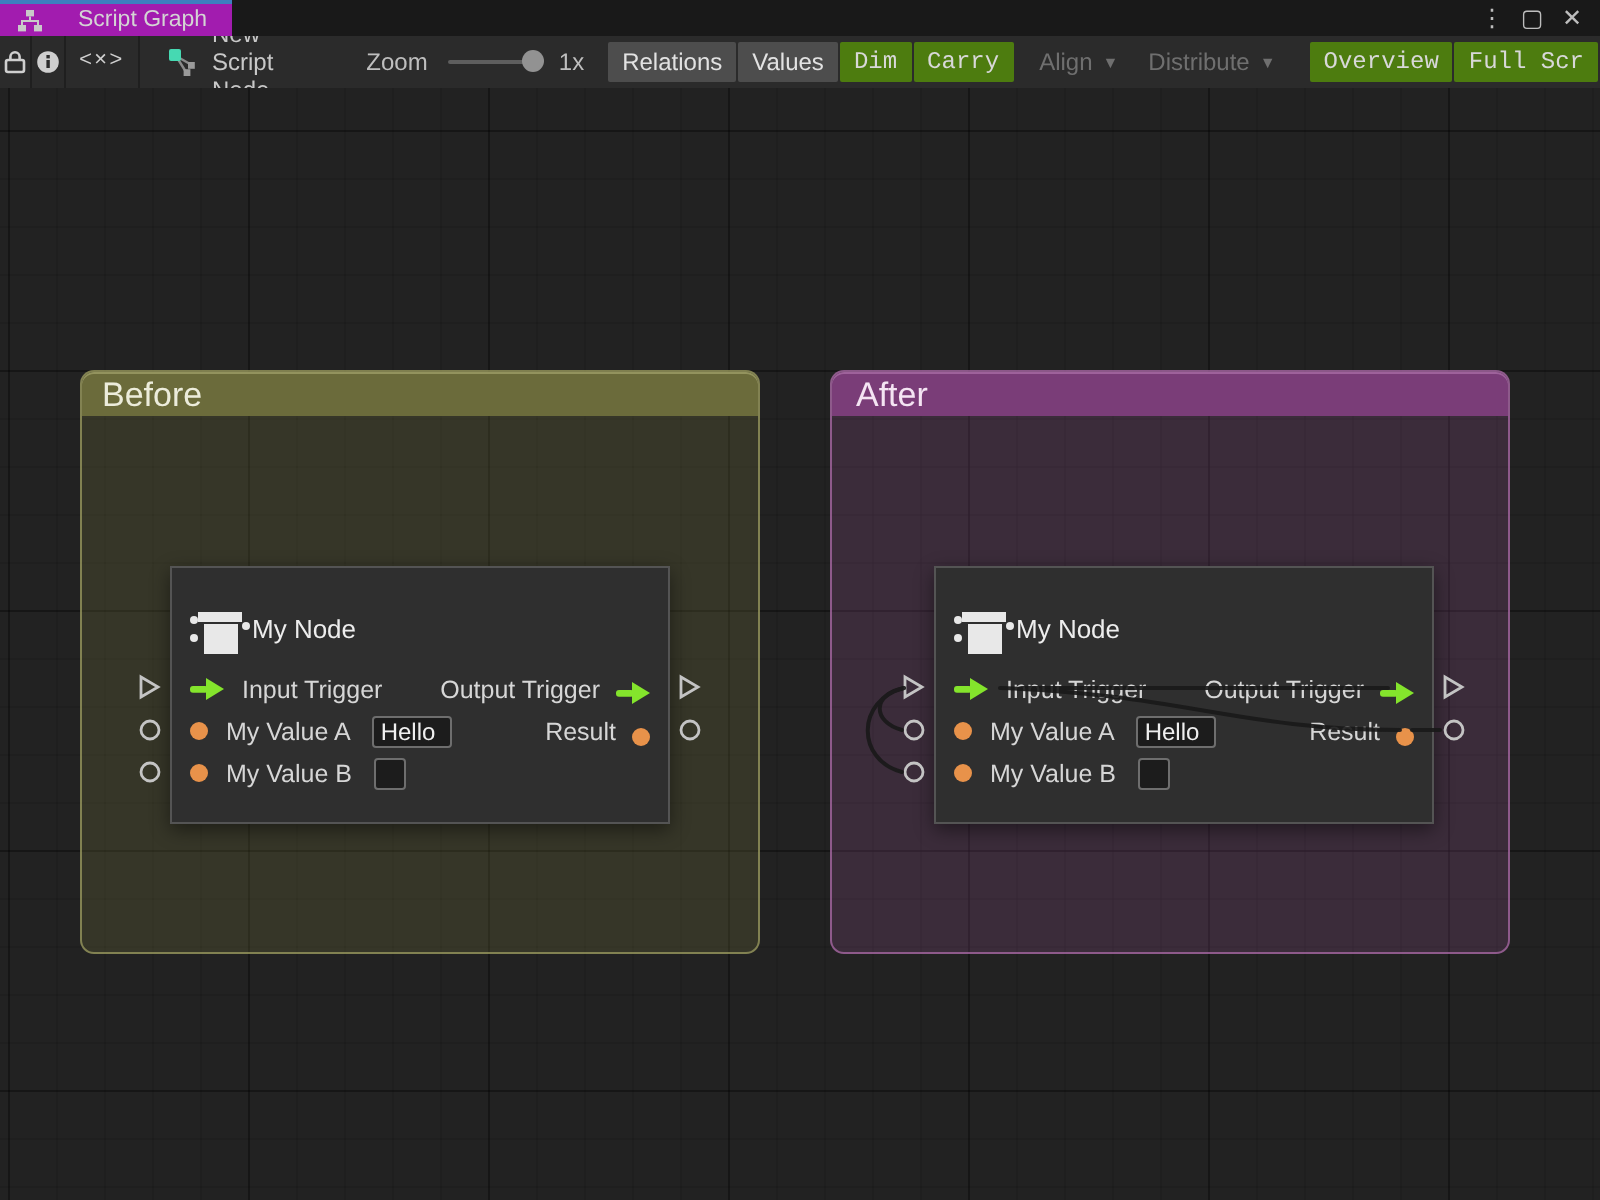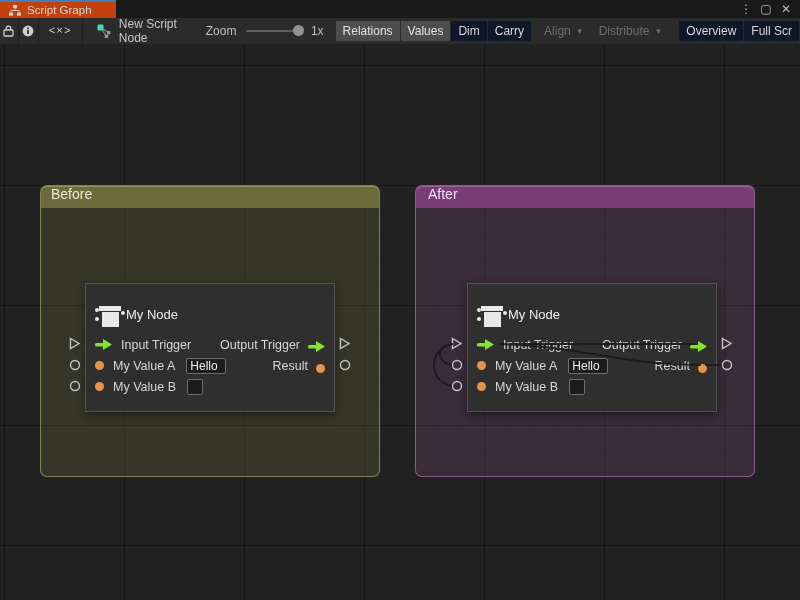--- a/index.html
+++ b/index.html
@@ -3,58 +3,58 @@
 <meta charset="utf-8">
 <style>
   html,body{margin:0;padding:0;background:#101010;}
   #app{position:relative;width:800px;height:600px;overflow:hidden;
        font-family:"Liberation Sans",sans-serif;color:#D6D6D6;
        -webkit-font-smoothing:antialiased;user-select:none;}
 
   
   .tabbar{position:absolute;left:0;top:0;width:800px;height:18px;background:#191919;
           display:flex;align-items:stretch;}
-  .tab{width:116px;background:#c2410c;border-top:2px solid #3E7FBF;box-sizing:border-box;
-       display:flex;align-items:center;gap:6px;padding:0 9px;font-size:11.5px;color:#D4D4D4;}
+  .tab{width:116px;background:#a21caf;border-top:2px solid #3E7FBF;box-sizing:border-box;
+       display:flex;align-items:center;gap:18px;padding:0 9px;font-size:11.5px;color:#D4D4D4;}
   .winbtns{margin-left:auto;display:flex;align-items:center;gap:4px;padding-right:6px;}
   .winbtn{width:16px;height:16px;display:flex;align-items:center;justify-content:center;
           color:#BDBDBD;font-size:12px;line-height:1;}
 
   
   .toolbar{position:absolute;left:0;top:18px;width:800px;height:26px;background:#2B2B2B;
            display:flex;align-items:center;font-size:12px;overflow:hidden;}
   .tb-iconbtn{height:26px;display:flex;align-items:center;justify-content:center;}
   .tb-sep{width:1px;height:26px;background:#1F1F1F;flex:none;}
   .code-glyph{color:#CFCFCF;font-size:11px;letter-spacing:1px;font-family:"Liberation Mono",monospace;}
   .graph-name{color:#C8C8C8;}
   .zoom-label,.zoom-value{color:#BEBEBE;}
   .zoom-track{position:relative;width:82px;height:2px;background:#5E5E5E;border-radius:1px;}
   .zoom-handle{position:absolute;right:-2px;top:-5px;width:11px;height:11px;border-radius:50%;
                background:#929292;}
   .tb-btn{height:20px;display:flex;align-items:center;padding:0 7px;margin-right:1px;
           border-radius:1px;white-space:nowrap;}
   .tb-active{background:#4D4D4D;color:#E2E2E2;}
-  .tb-normal{background:#0f172a;color:#D8D8D8;}
+  .tb-normal{background:#4d7c0f;color:#D8D8D8;font-family:Liberation Mono, monospace;}
   .tb-disabled{background:transparent;color:#6F6F6F;}
   .dd-arrow{font-size:8px;margin-left:5px;}
 
   
   .canvas{position:absolute;left:0;top:44px;width:800px;height:556px;background-color:#222222;
     background-image:
       linear-gradient(to right, rgba(0,0,0,.28) 1px, transparent 1px),
       linear-gradient(to bottom, rgba(0,0,0,.28) 1px, transparent 1px),
       linear-gradient(to right, rgba(0,0,0,.09) 1px, transparent 1px),
       linear-gradient(to bottom, rgba(0,0,0,.09) 1px, transparent 1px);
     background-size:120px 120px,120px 120px,24px 24px,24px 24px;
     background-position:4px 21px,4px 21px,4px 21px,4px 21px;}
 
   
   .group{position:absolute;width:340px;height:292px;border-radius:7px;box-sizing:border-box;}
-  .group-header{height:22px;border-radius:6px 6px 0 0;display:flex;align-items:flex-start;
-                padding:0 10px;font-size:14px;}
+  .group-header{height:22px;border-radius:6px 6px 0 0;display:flex;align-items:flex-end;
+                padding:0 10px;font-size:17px;}
   .group-before{background:rgba(126,126,64,.22);border:1px solid rgba(172,172,106,.65);}
   .group-before .group-header{background:#6B6B3B;box-shadow:inset 0 1px 0 rgba(223,223,160,.35);color:#ECECDB;}
   .group-after{background:rgba(162,86,156,.20);border:1px solid rgba(187,117,185,.65);}
   .group-after .group-header{background:#7A3D78;box-shadow:inset 0 1px 0 rgba(242,186,240,.30);color:#F4E4F3;padding-left:12px;}
 
   
   .node-wrap{position:absolute;width:250px;height:129px;}
   .node{position:absolute;inset:0;background:#2F2F2F;border:1px solid #545454;box-sizing:border-box;
         box-shadow:0 3px 9px rgba(0,0,0,.45);}
   .node-header{display:flex;align-items:center;gap:0;padding:11px 12px 0 8px;height:39px;}

